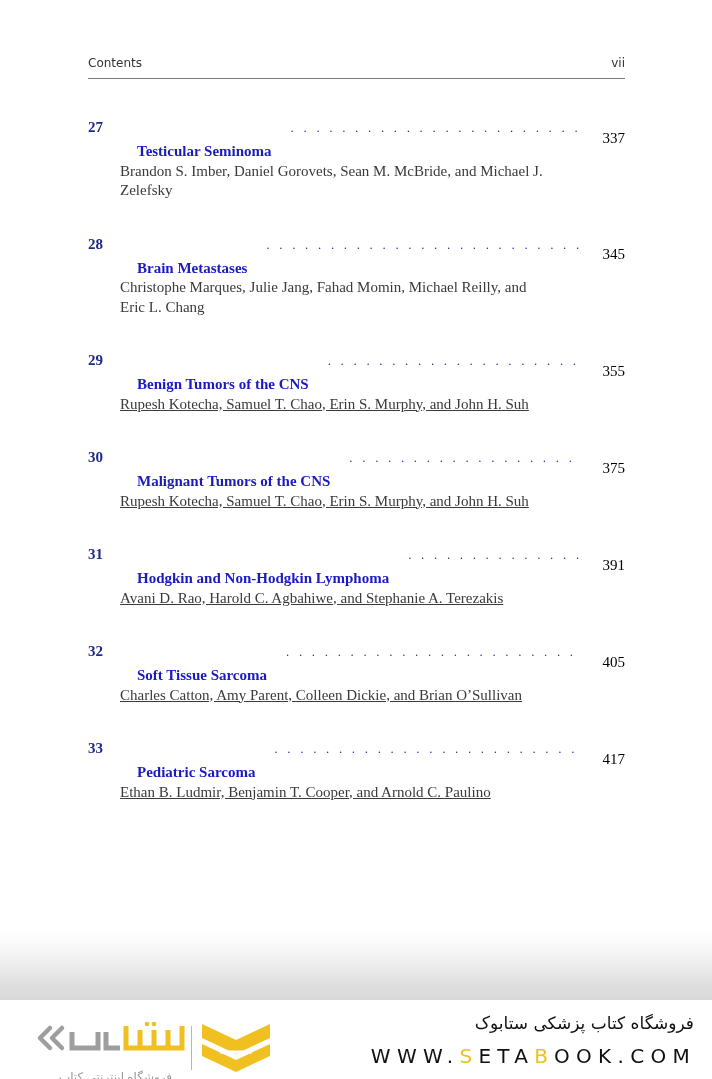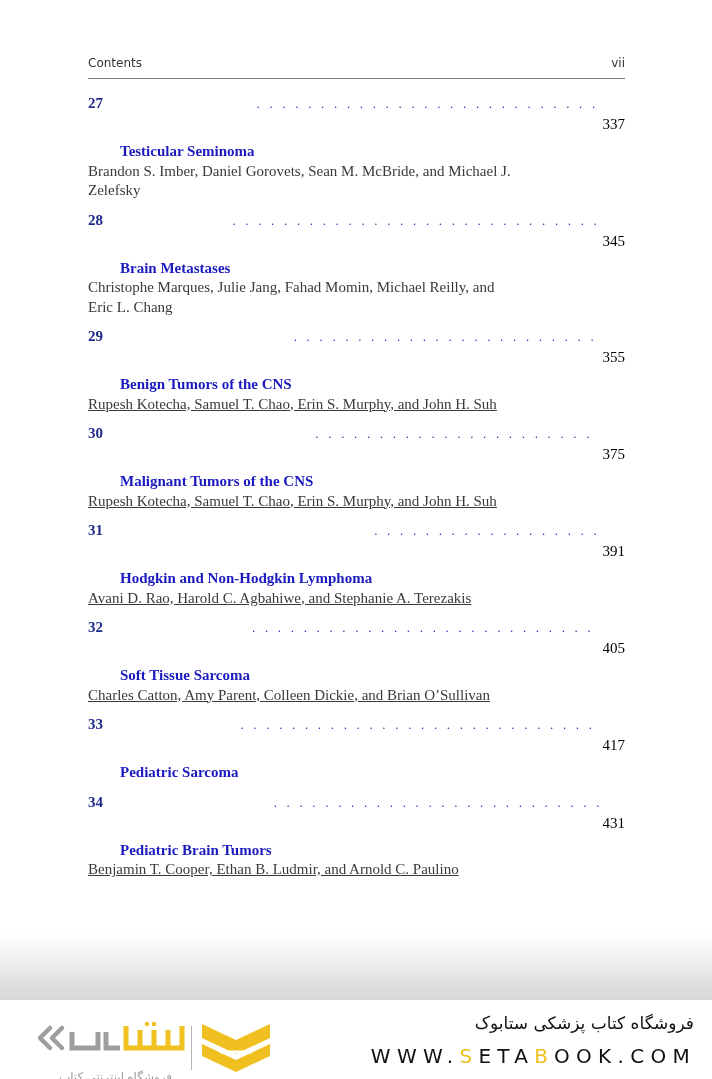--- a/index.html
+++ b/index.html
@@ -54,24 +54,25 @@
       left: 88px;
       top: 94px;
       width: 537px;
     }
     .entry {
       position: relative;
       margin-bottom: 10px;
     }
     .entry-line {
       display: flex;
-      align-items: flex-start;
+      align-items: center;
       font-size: 15px;
       line-height: 19.5px;
       color: #1f1fb5;
+      gap: 17px;
     }
     .num {
       width: 32px;
       flex: 0 0 32px;
       font-weight: bold;
       color: #1f2a8a;
     }
     .chapter-title {
       font-weight: bold;
       color: #1a1ac0;
@@ -89,20 +90,21 @@
     }
     .leader::before {
       content: ". . . . . . . . . . . . . . . . . . . . . . . . . . . . . . . . . . . . . . . . . . . . . . . . . . . . . . . . . . . . . . . . . . . . . . . . . . . . . . . .";
     }
     .page-num {
       flex: 0 0 auto;
       color: #000000;
       margin-top: 21px;
     }
     .authors {
+      margin-left: 32px;
       width: 430px;
       font-size: 15px;
       line-height: 19.5px;
       color: #3a3a3a;
     }
     .authors.wide { width: 505px; text-decoration: underline; }
 
     .footer {
       position: absolute;
       left: 0; top: 1000px;
@@ -236,31 +238,23 @@
       <div class="authors wide">Charles Catton, Amy Parent, Colleen Dickie, and Brian O’Sullivan</div>
     </div>
 
     <div class="entry">
       <div class="entry-line">
         <span class="num">33</span>
         <span class="chapter-title">Pediatric Sarcoma</span>
         <span class="leader"></span>
         <span class="page-num">417</span>
       </div>
-    </div>
-
-    <div class="entry">
-      <div class="entry-line">
-        <span class="num">34</span>
-        <span class="chapter-title">Pediatric Brain Tumors</span>
-        <span class="leader"></span>
-        <span class="page-num">431</span>
-      </div>
-      <div class="authors wide">Benjamin T. Cooper, Ethan B. Ludmir, and Arnold C. Paulino</div>
-    </div>
+      <div class="authors wide">Ethan B. Ludmir, Benjamin T. Cooper, and Arnold C. Paulino</div>
+    </div>
+
 
   </div>
 
   <div class="shade"></div>
 </div>
 
 <div class="footer">
   <svg class="logo-word" viewBox="0 0 150 36">
     <g fill="none" stroke="#9e9e9e" stroke-width="4.5" stroke-linecap="round" stroke-linejoin="round">
       <polyline points="14,8 4,18 14,28"></polyline>

